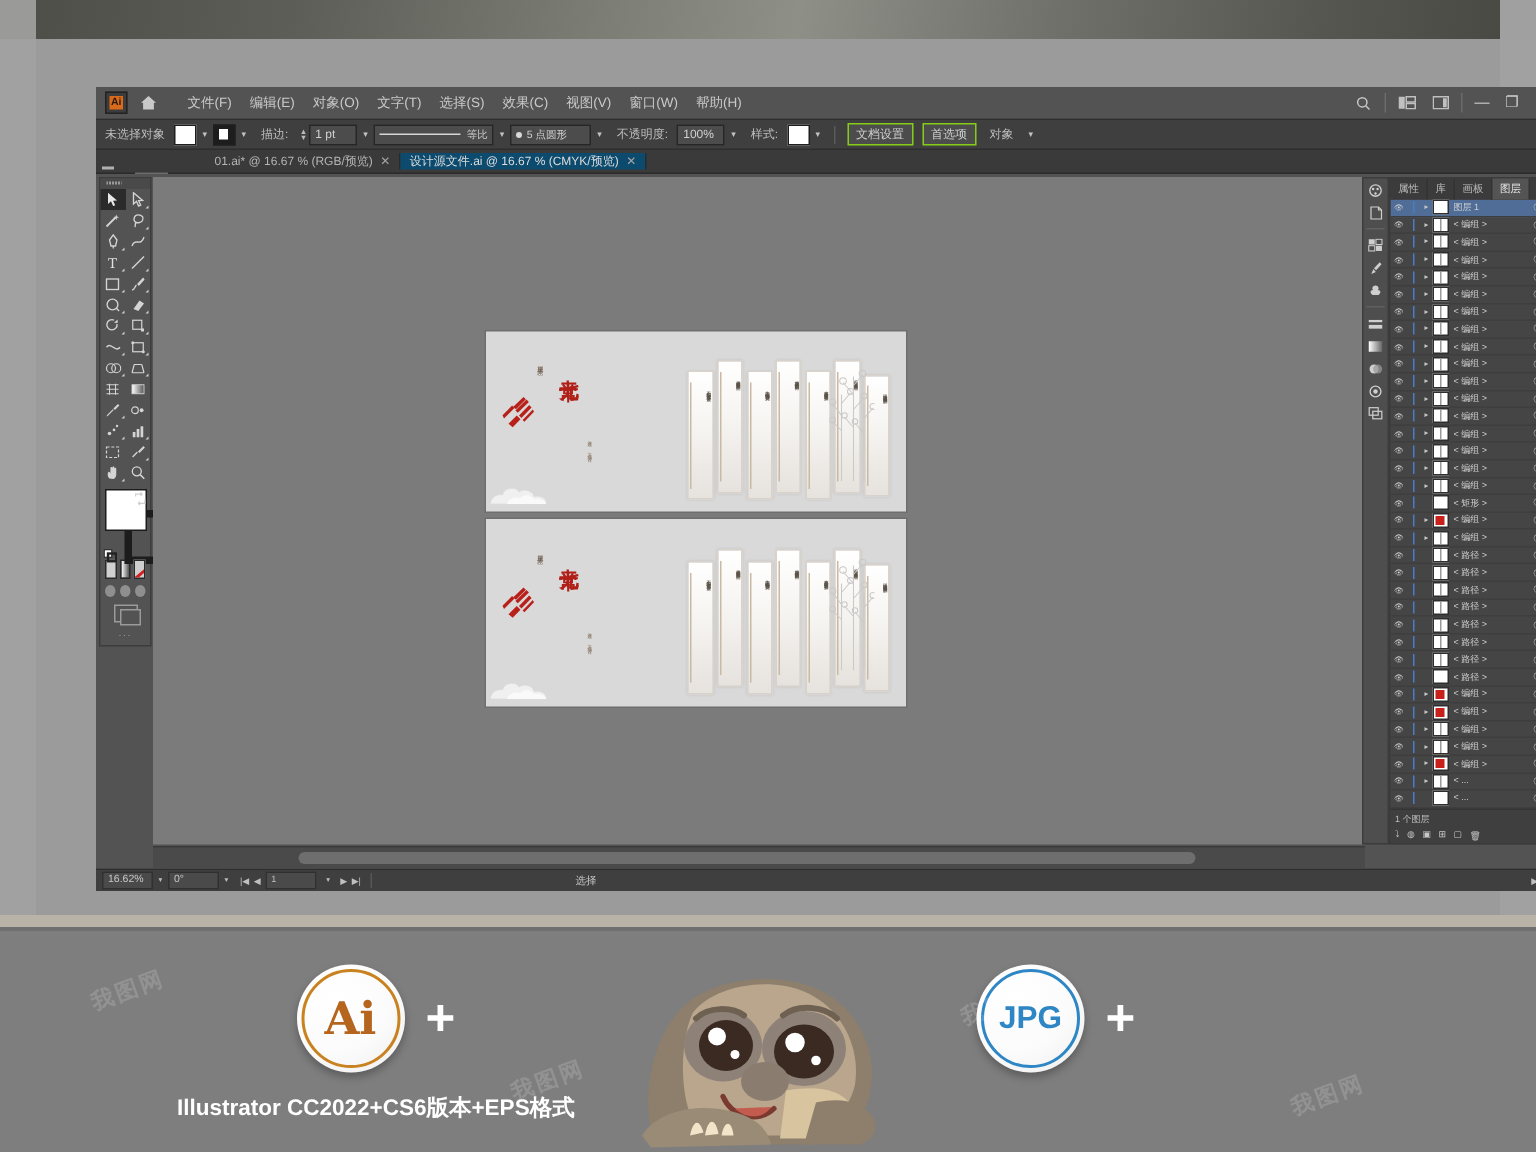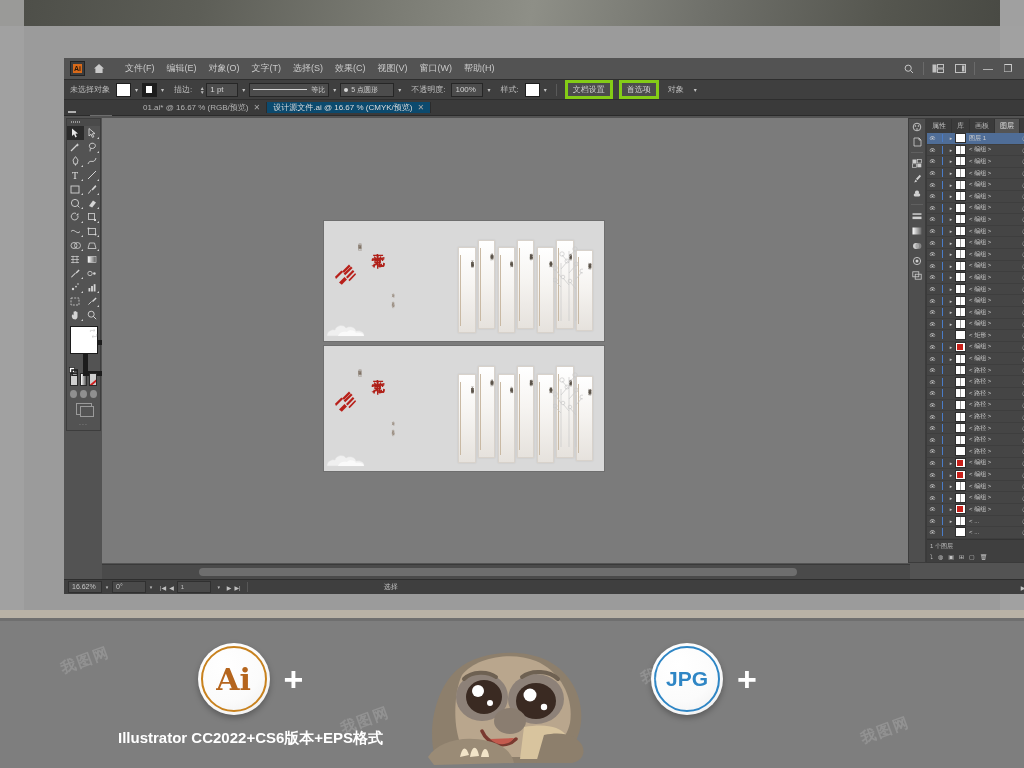--- a/index.html
+++ b/index.html
@@ -49,21 +49,21 @@
   .swatch.dark::after{content:"";position:absolute;left:3px;top:2px;width:6px;height:7px;background:#fff;}
   .mini-caret{width:11px;height:13px;display:flex;align-items:center;justify-content:center;color:#c2c2c2;font-size:6px;}
   .num-field{height:12px;min-width:24px;background:#4c4c4c;border:1px solid #262626;color:#d2d2d2;
     font-size:8px;line-height:12px;padding:0 3px;text-align:left;}
   .spin{width:8px;height:12px;display:flex;flex-direction:column;justify-content:center;align-items:center;color:#bcbcbc;font-size:5px;line-height:4px;}
   .stroke-prof{width:72px;height:12px;background:#4c4c4c;border:1px solid #262626;display:flex;align-items:center;padding:0 3px;}
   .stroke-prof i{display:block;flex:1;height:1px;background:#d6d6d6;font-style:normal;}
   .stroke-prof span{color:#cccccc;font-size:7px;margin-left:4px;}
   .brush-box{width:46px;height:12px;background:#4c4c4c;border:1px solid #262626;display:flex;align-items:center;padding:0 3px;color:#cfcfcf;font-size:7px;gap:3px;}
   .brush-dot{width:4px;height:4px;background:#d8d8d8;border-radius:50%;}
-  .opt-btn{height:13px;background:#4c4c4c;border:3px solid #84cc16;color:#cfcfcf;font-size:8px;
+  .opt-btn{height:13px;background:#4c4c4c;border:1px solid #84cc16;color:#cfcfcf;font-size:8px;
     padding:0 5px;line-height:13px;margin:0 3px;}
   .opt-sep{width:1px;height:12px;background:#5a5a5a;margin:0 5px;}
 
   
   .tabbar{height:15px;background:#3a3a3a;display:flex;align-items:center;border-bottom:1px solid #2b2b2b;}
   .tab-handle{width:72px;background:#4a4a4a;border-right:1px solid #2b2b2b;position:relative;}
   .tab-handle::before{content:"";position:absolute;left:4px;top:3px;width:8px;height:2px;background:#b0b0b0;}
   .tab-handle::after{content:"";position:absolute;left:26px;top:7px;width:22px;height:3px;background:#6d6d6d;}
   .doc-tab{display:flex;align-items:center;padding:0 6px;color:#b4b4b4;font-size:8px;gap:5px;
     border-right:1px solid #2b2b2b;background:#3a3a3a;white-space:nowrap;}

